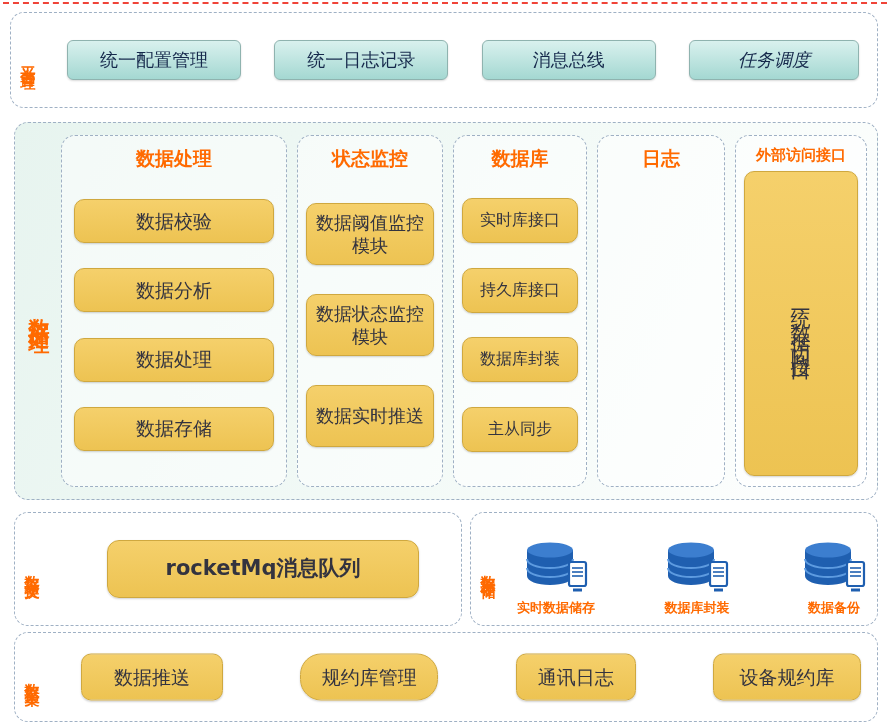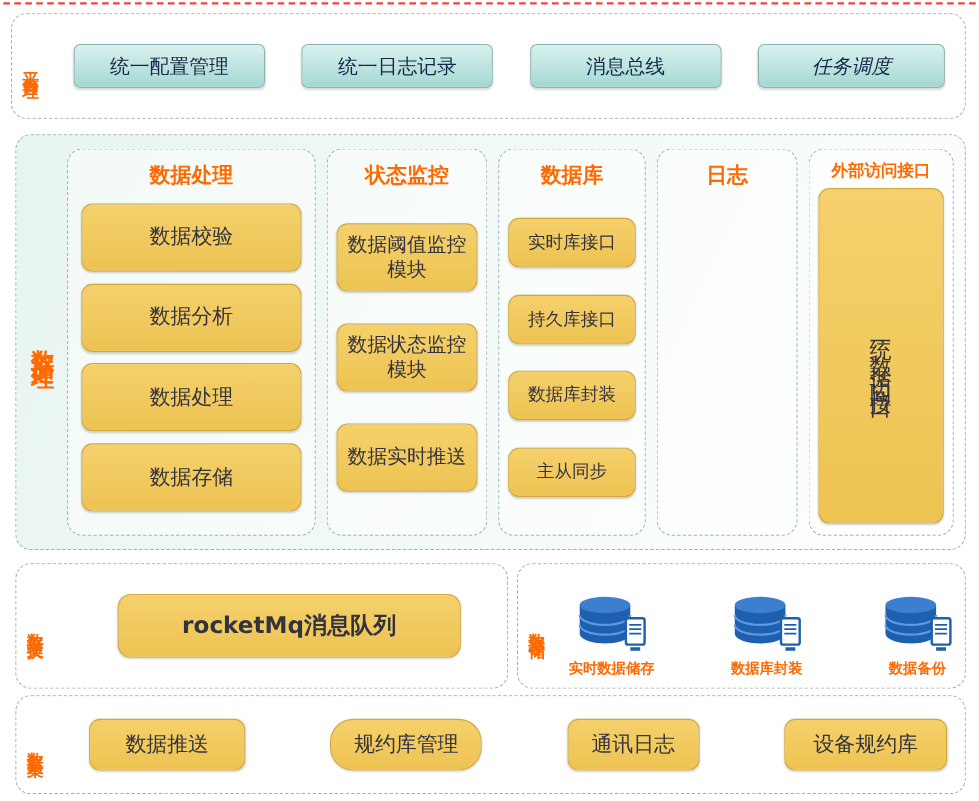--- a/index.html
+++ b/index.html
@@ -12,21 +12,21 @@
 
   .red-line{position:absolute;top:2px;left:3px;right:3px;height:0;
     border-top:2px dashed #f04438;}
 
   .panel{position:absolute;border:1.6px dashed #9fb0c4;border-radius:14px;background:#fff;}
 
   #platform{left:10px;top:12px;width:866px;height:94px;}
   #processing{left:14px;top:122px;width:862px;height:376px;
     background:linear-gradient(115deg,#e7f4ef 0%,#f3faf7 55%,#ffffff 100%);}
   #exchange{left:14px;top:512px;width:446px;height:112px;}
-  #storage{left:470px;top:512px;width:406px;height:112px;}
+  #storage{left:470px;top:512px;width:406px;height:112px;font-family:Liberation Serif, serif;}
   #collection{left:14px;top:632px;width:862px;height:88px;}
 
   .vlabel{position:absolute;writing-mode:vertical-rl;text-orientation:upright;
     color:#ff6a00;font-weight:700;letter-spacing:3px;left:9px;top:50%;
     transform:translateY(-50%);font-size:15px;line-height:1;white-space:nowrap;}
   #processing>.vlabel{font-size:21px;left:13px;letter-spacing:5px;}
 
   .platform-items{position:absolute;left:56px;right:18px;top:50%;
     transform:translateY(-50%);display:flex;justify-content:space-between;}
   .teal-box{height:38px;border:1px solid #8fb3af;border-radius:6px;
@@ -44,21 +44,21 @@
     padding:6px 0 2px;font-weight:600;}
   .group-items{flex:1;display:flex;flex-direction:column;
     justify-content:space-evenly;align-items:stretch;}
 
   .gold-box{background:linear-gradient(180deg,#f5d06b,#edc352);
     border:1px solid #cfa83f;border-radius:10px;
     display:flex;align-items:center;justify-content:center;
     color:#33333f;font-size:19px;text-align:center;line-height:1.3;
     box-shadow:0 1px 2px rgba(0,0,0,.18);box-sizing:border-box;}
 
-  .g1{width:226px;} .g1 .gold-box{height:62px;margin:0 4px;}
+  .g1{width:226px;} .g1 .gold-box{height:44px;margin:0 4px;}
   .g2{width:146px;} .g2 .gold-box{height:62px;font-size:18px;padding:0 8px;}
   .g3{width:134px;} .g3 .gold-box{height:45px;font-size:16px;}
   .g4{width:128px;} .g4 .gold-box{height:44px;font-size:15px;}
   .g5{width:132px;display:flex;} .g5 .group-title{font-size:15px;}
   .vgold{flex:1;margin-top:4px;}
   .vtext{writing-mode:vertical-rl;text-orientation:upright;
     font-size:20px;letter-spacing:8px;color:#33333f;line-height:1;}
 
   #exchange .gold-box{position:absolute;left:92px;top:27px;width:312px;height:58px;
     font-size:21px;font-weight:600;border-radius:12px;}

